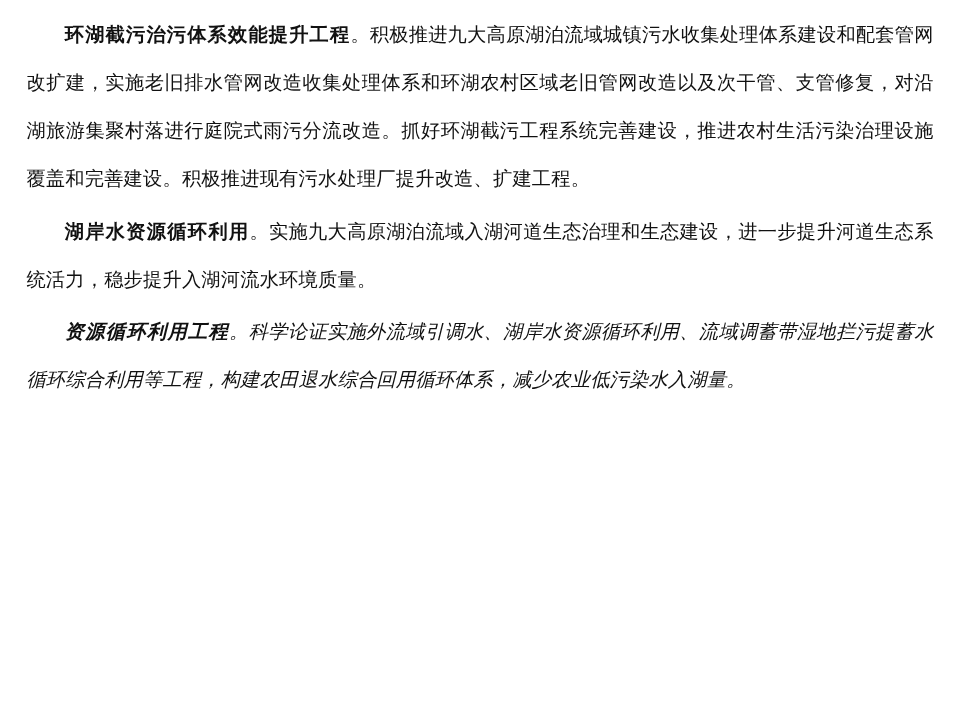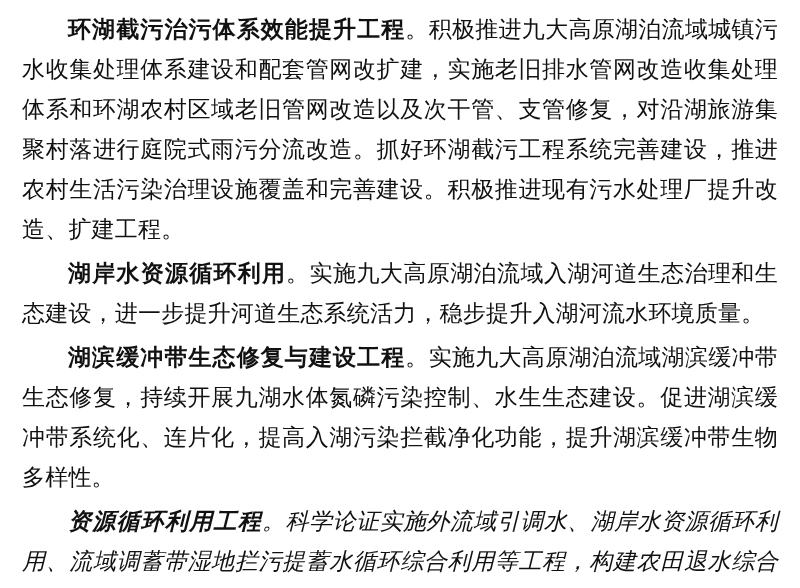--- a/index.html
+++ b/index.html
@@ -21,21 +21,21 @@
     box-sizing: border-box;
     padding: 10px 22px 10px 22px;
     background: #ffffff;
   }
   .doc-body {
     display: block;
   }
   .para {
     margin: 0 0 4px 0;
     text-indent: 2em;
-    font-size: 23px;
+    font-size: 16px;
     line-height: 40px;
     letter-spacing: 0.2px;
     text-align: justify;
     text-justify: inter-ideograph;
     word-break: break-all;
   }
   .para:last-child {
     margin-bottom: 0;
     font-style: italic;
   }
@@ -54,22 +54,19 @@
   <div class="doc-body">
 
     <p class="para">
       <span class="lead">环湖截污治污体系效能提升工程</span><span class="rest">。积极推进九大高原湖泊流域城镇污水收集处理体系建设和配套管网改扩建，实施老旧排水管网改造收集处理体系和环湖农村区域老旧管网改造以及次干管、支管修复，对沿湖旅游集聚村落进行庭院式雨污分流改造。抓好环湖截污工程系统完善建设，推进农村生活污染治理设施覆盖和完善建设。积极推进现有污水处理厂提升改造、扩建工程。</span>
     </p>
 
     <p class="para">
       <span class="lead">湖岸水资源循环利用</span><span class="rest">。实施九大高原湖泊流域入湖河道生态治理和生态建设，进一步提升河道生态系统活力，稳步提升入湖河流水环境质量。</span>
     </p>
 
-    <p class="para">
-      <span class="lead">湖滨缓冲带生态修复与建设工程</span><span class="rest">。实施九大高原湖泊流域湖滨缓冲带生态修复，持续开展九湖水体氮磷污染控制、水生生态建设。促进湖滨缓冲带系统化、连片化，提高入湖污染拦截净化功能，提升湖滨缓冲带生物多样性。</span>
-    </p>
 
     <p class="para">
       <span class="lead">资源循环利用工程</span><span class="rest">。科学论证实施外流域引调水、湖岸水资源循环利用、流域调蓄带湿地拦污提蓄水循环综合利用等工程，构建农田退水综合回用循环体系，减少农业低污染水入湖量。</span>
     </p>
 
   </div>
 </div>
 
 </body></html>

